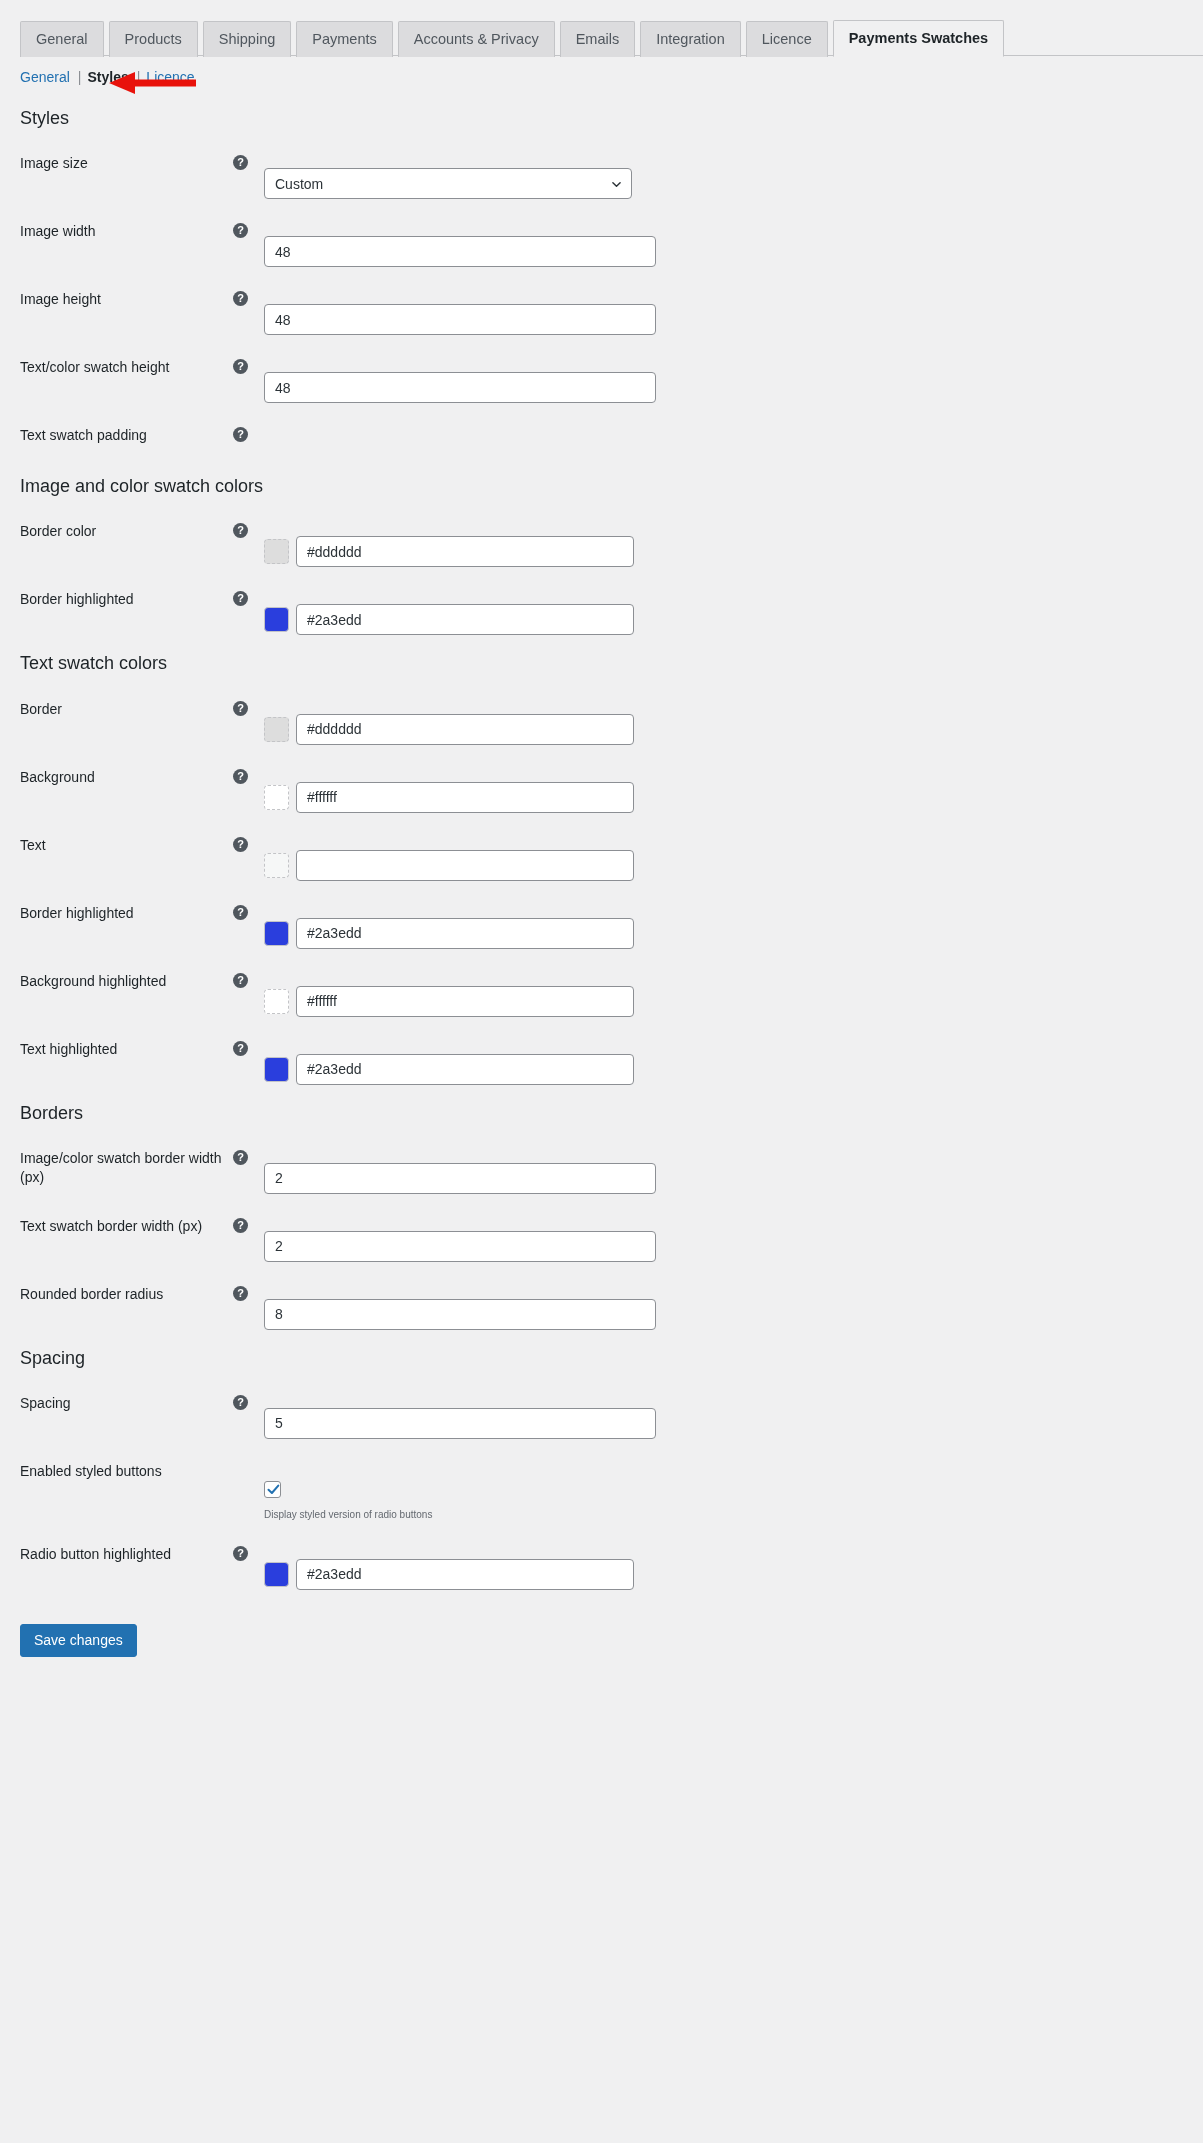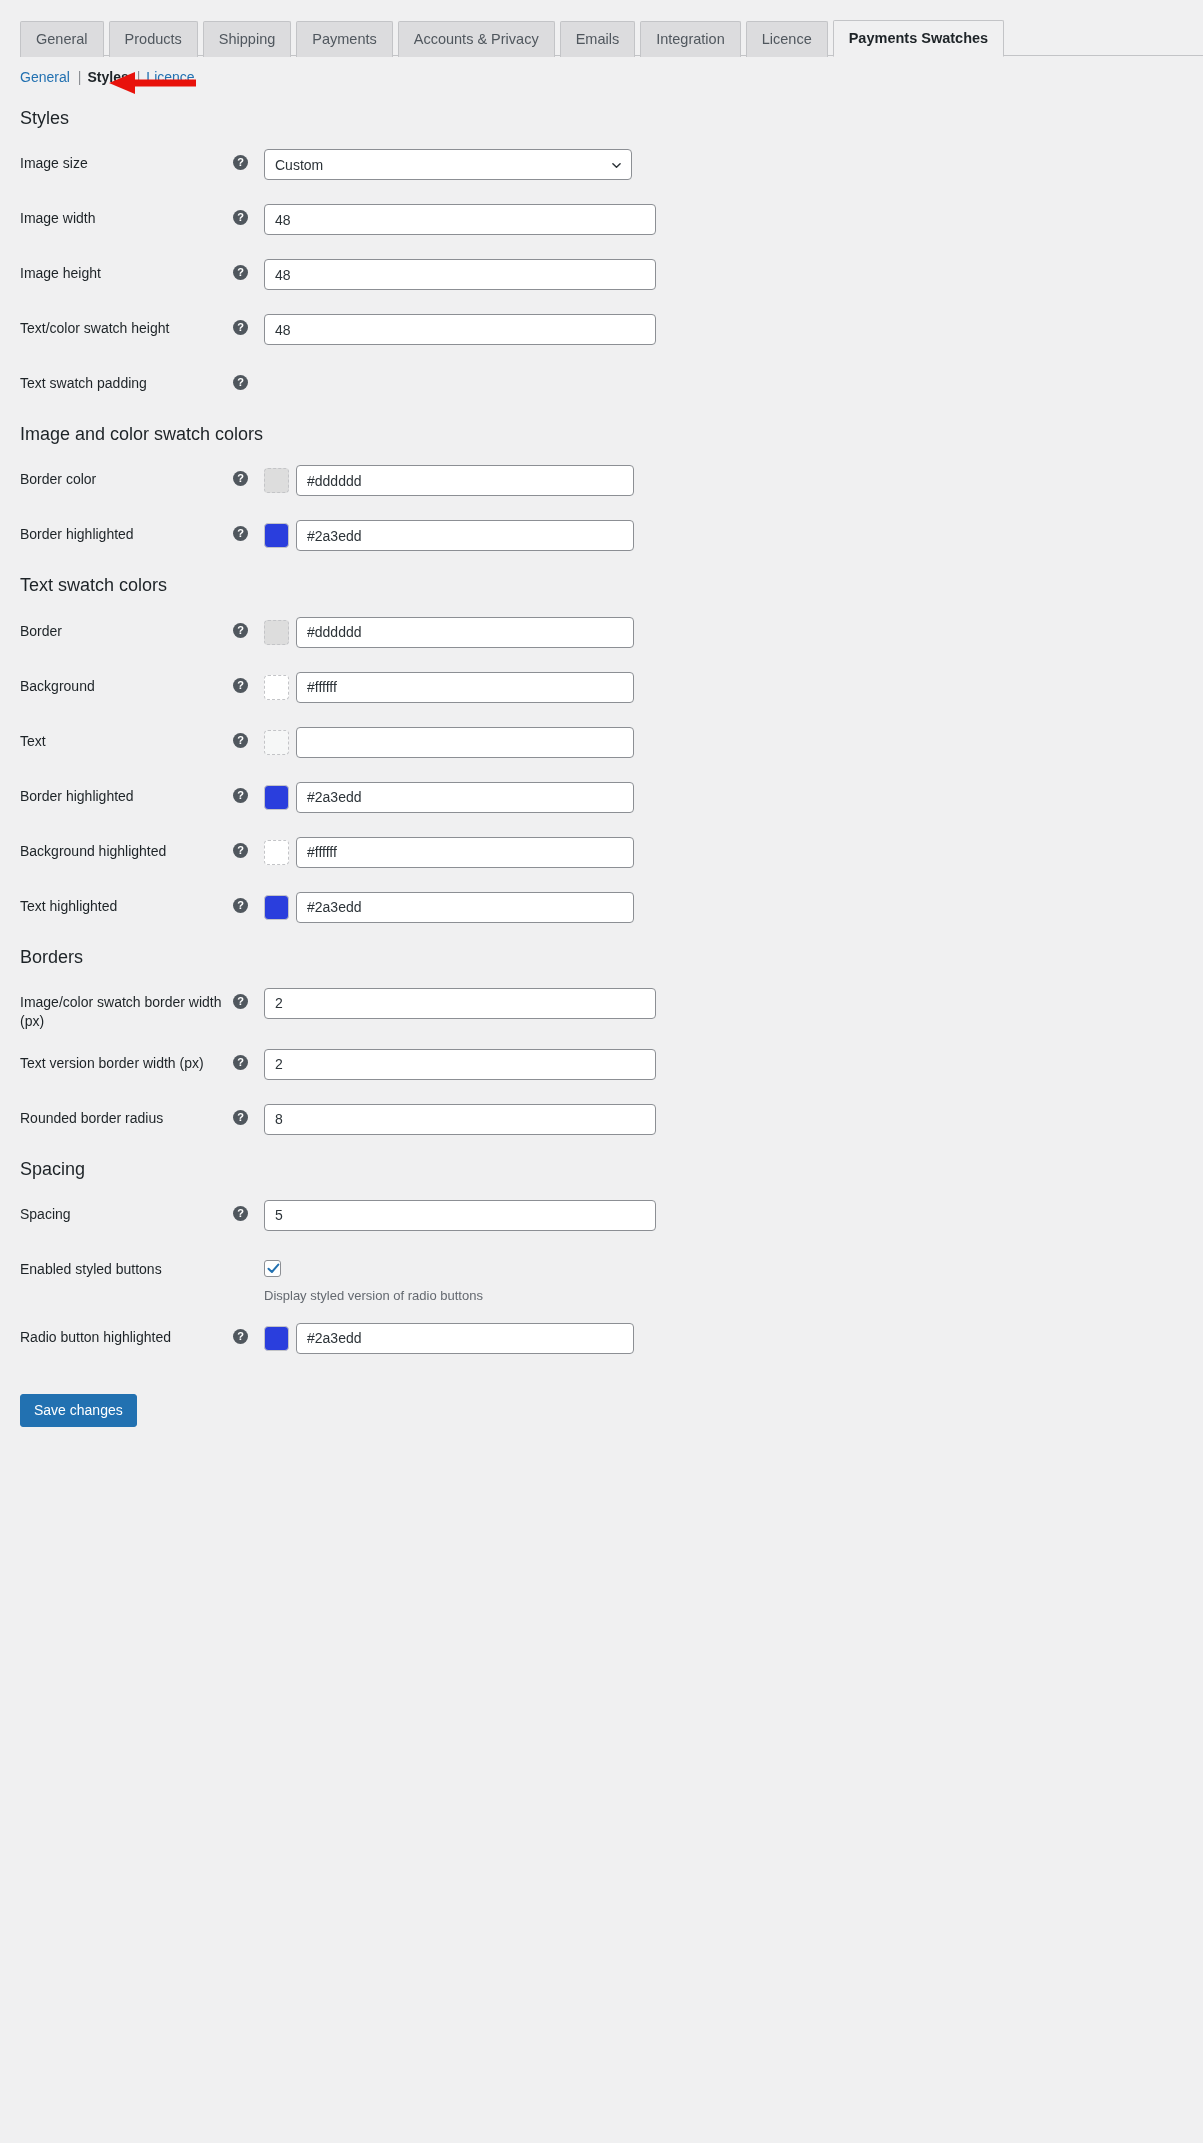--- a/index.html
+++ b/index.html
@@ -144,20 +144,21 @@
     text-align: center;
     display: inline-block;
     cursor: help;
     font-family: "Liberation Sans", sans-serif;
   }
   .row-field {
     flex: 1 1 auto;
     display: flex;
     align-items: flex-start;
     gap: 7px;
+    margin-top: 19px;
   }
 
   .text-input {
     width: 368px;
     height: 31px;
     border: 1px solid #8c8f94;
     border-radius: 4px;
     background: #fff;
     font-size: 14px;
     color: #2c3338;
@@ -220,21 +221,21 @@
     flex: 0 0 17px;
   }
   .check-mark {
     position: absolute;
     left: 1px;
     top: 0px;
     width: 15px;
     height: 15px;
   }
   .field-desc {
-    font-size: 13px;
+    font-size: 10px;
     color: #646970;
     padding-top: 10px;
     line-height: 1.4;
   }
   .row.stacked .row-field {
     flex-direction: column;
     align-items: flex-start;
     gap: 0;
   }
 
@@ -418,21 +419,21 @@
     <div class="row">
       <div class="row-label">Image/color swatch border width (px)</div>
       <div class="row-help">
         <span class="help-icon">?</span>
       </div>
       <div class="row-field">
         <input type="text" class="text-input wide" value="2" style="">
       </div>
     </div>
     <div class="row">
-      <div class="row-label">Text version border width (px)</div>
+      <div class="row-label">Text swatch border width (px)</div>
       <div class="row-help">
         <span class="help-icon">?</span>
       </div>
       <div class="row-field">
         <input type="text" class="text-input wide" value="2" style="">
       </div>
     </div>
     <div class="row">
       <div class="row-label">Rounded border radius</div>
       <div class="row-help">

